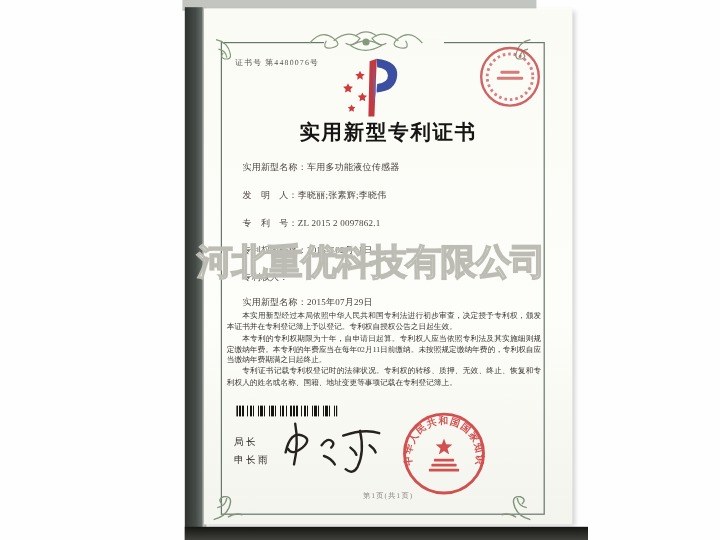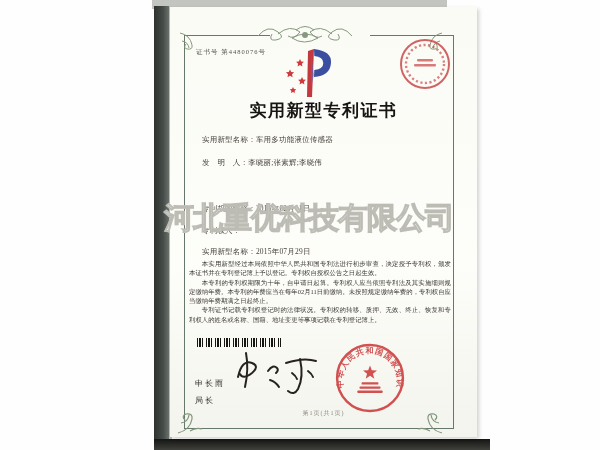--- a/index.html
+++ b/index.html
@@ -132,39 +132,42 @@
     </svg>
 
     <div class="title">实用新型专利证书</div>
 
     <div class="field" style="top:128px;">
       <span class="lbl">实用新型名称：</span><span>车用多功能液位传感器</span>
     </div>
     <div class="field" style="top:151px;">
       <span class="lbl">发　明　人：</span><span>李晓丽;张素辉;李晓伟</span>
     </div>
+    <div class="field" style="top:174px;">
+      <span class="lbl">专　利　号：</span><span>ZL 2015 2 0097862.1</span>
+    </div>
     <div class="field" style="top:197px;">
       <span class="lbl">专利权的转移：</span><span>2015年02月11日</span>
     </div>
     <div class="field" style="top:219px;">
       <span class="lbl">专利权人：</span><span></span>
     </div>
     <div class="field" style="top:240px;">
       <span class="lbl">实用新型名称：</span><span>2015年07月29日</span>
     </div>
 
     <div class="paras">
       <p>本实用新型经过本局依照中华人民共和国专利法进行初步审查，决定授予专利权，颁发本证书并在专利登记簿上予以登记。专利权自授权公告之日起生效。</p>
       <p>本专利的专利权期限为十年，自申请日起算。专利权人应当依照专利法及其实施细则规定缴纳年费。本专利的年费应当在每年02月11日前缴纳。未按照规定缴纳年费的，专利权自应当缴纳年费期满之日起终止。</p>
       <p>专利证书记载专利权登记时的法律状况。专利权的转移、质押、无效、终止、恢复和专利权人的姓名或名称、国籍、地址变更等事项记载在专利登记簿上。</p>
     </div>
 
     <div class="barcode"></div>
 
-    <div class="officer" style="top:356px;margin-top:32px;">局长</div>
+    <div class="officer" style="top:356px;">局长</div>
     <div class="officer" style="top:371px;">申长雨</div>
 
     <svg class="signature" viewBox="0 0 96 48">
       <g fill="none" stroke="#26231f" stroke-width="2" stroke-linecap="round">
         <path d="M8,28 q4,-18 14,-14 q8,3 0,10 q-9,7 -12,1"></path>
         <path d="M16,4 q3,16 -1,34"></path>
         <path d="M38,22 q5,-7 9,-3 q2,2 -1,5"></path>
         <path d="M40,31 q6,2 9,7"></path>
         <path d="M56,14 q18,-6 30,-2"></path>
         <path d="M70,10 q4,18 -2,30 q-4,7 -10,2"></path>

